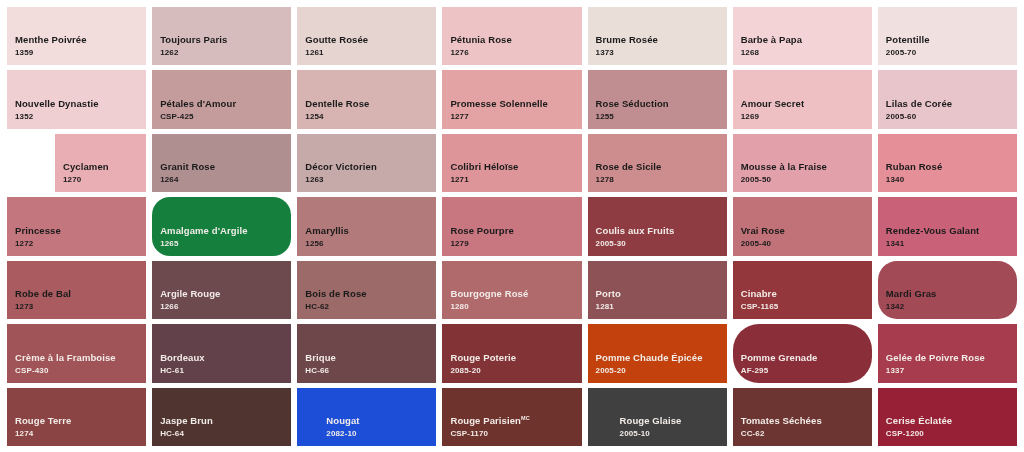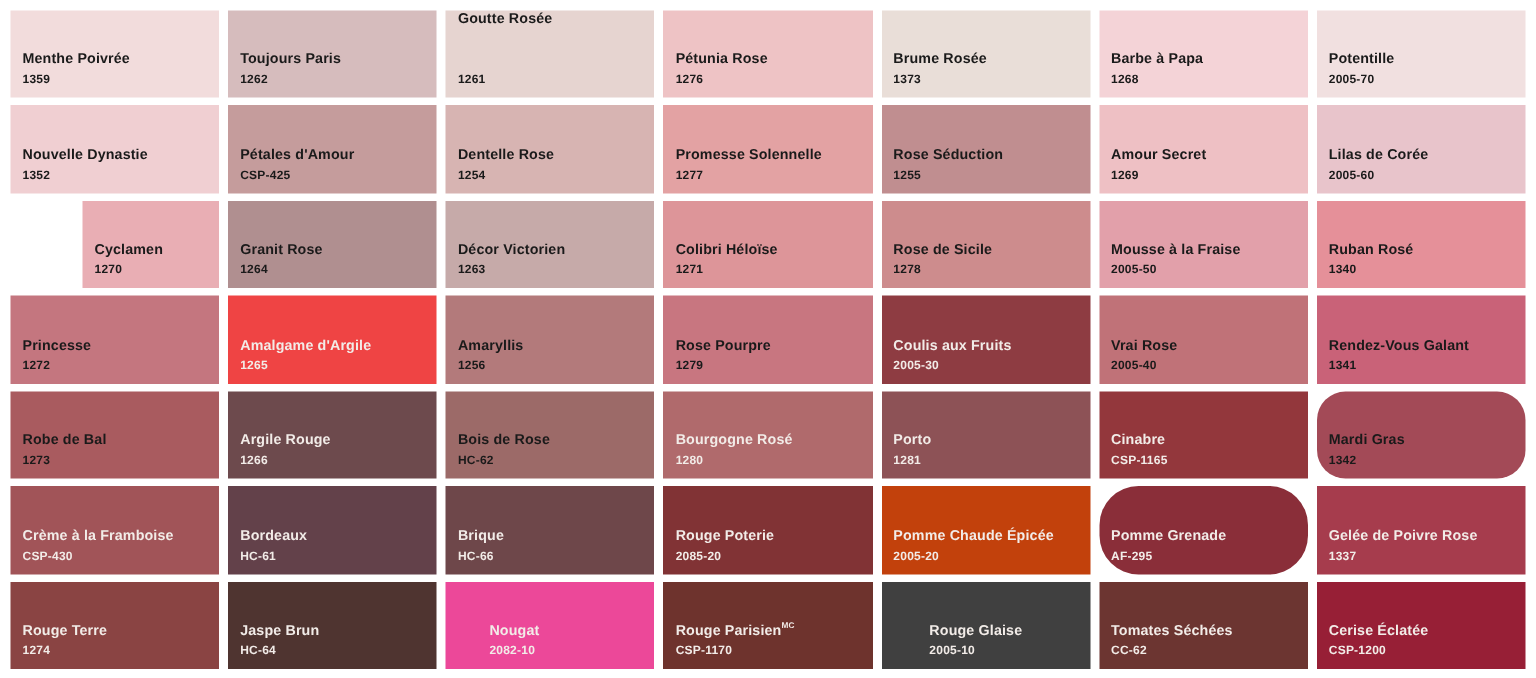--- a/index.html
+++ b/index.html
@@ -65,21 +65,21 @@
 
 <div id="palette-grid">
     <div class="swatch light" style="background: rgb(242, 220, 220);">
       <div class="name">Menthe Poivrée</div>
       <div class="code">1359</div>
     </div>
     <div class="swatch light" style="background: rgb(214, 188, 189);">
       <div class="name">Toujours Paris</div>
       <div class="code">1262</div>
     </div>
-    <div class="swatch light" style="background: rgb(230, 212, 208); gap: 27px;">
+    <div class="swatch light" style="background: rgb(230, 212, 208);">
       <div class="name">Goutte Rosée</div>
       <div class="code">1261</div>
     </div>
     <div class="swatch light" style="background: rgb(238, 195, 197);">
       <div class="name">Pétunia Rose</div>
       <div class="code">1276</div>
     </div>
     <div class="swatch light" style="background: rgb(233, 222, 216);">
       <div class="name">Brume Rosée</div>
       <div class="code">1373</div>
@@ -145,21 +145,21 @@
       <div class="code">2005-50</div>
     </div>
     <div class="swatch light" style="background: rgb(229, 144, 153);">
       <div class="name">Ruban Rosé</div>
       <div class="code">1340</div>
     </div>
     <div class="swatch light" style="background: rgb(196, 118, 127);">
       <div class="name">Princesse</div>
       <div class="code">1272</div>
     </div>
-    <div class="swatch dark" style="background: #ef4444;">
+    <div class="swatch dark" style="background: #15803d; border-radius: 18px;">
       <div class="name">Amalgame d'Argile</div>
       <div class="code">1265</div>
     </div>
     <div class="swatch light" style="background: rgb(179, 122, 123);">
       <div class="name">Amaryllis</div>
       <div class="code">1256</div>
     </div>
     <div class="swatch light" style="background: rgb(200, 118, 128);">
       <div class="name">Rose Pourpre</div>
       <div class="code">1279</div>
@@ -233,21 +233,21 @@
       <div class="code">1337</div>
     </div>
     <div class="swatch dark" style="background: rgb(138, 68, 67);">
       <div class="name">Rouge Terre</div>
       <div class="code">1274</div>
     </div>
     <div class="swatch dark" style="background: rgb(79, 52, 48);">
       <div class="name">Jaspe Brun</div>
       <div class="code">HC-64</div>
     </div>
-    <div class="swatch dark" style="background: #ec4899; padding-left: 29px;">
+    <div class="swatch dark" style="background: #1d4ed8; padding-left: 29px;">
       <div class="name">Nougat</div>
       <div class="code">2082-10</div>
     </div>
     <div class="swatch dark" style="background: rgb(110, 51, 45);">
       <div class="name"><span>Rouge Parisien</span><sup>MC</sup></div>
       <div class="code">CSP-1170</div>
     </div>
     <div class="swatch dark" style="background: #404040; padding-left: 32px;">
       <div class="name">Rouge Glaise</div>
       <div class="code">2005-10</div>

